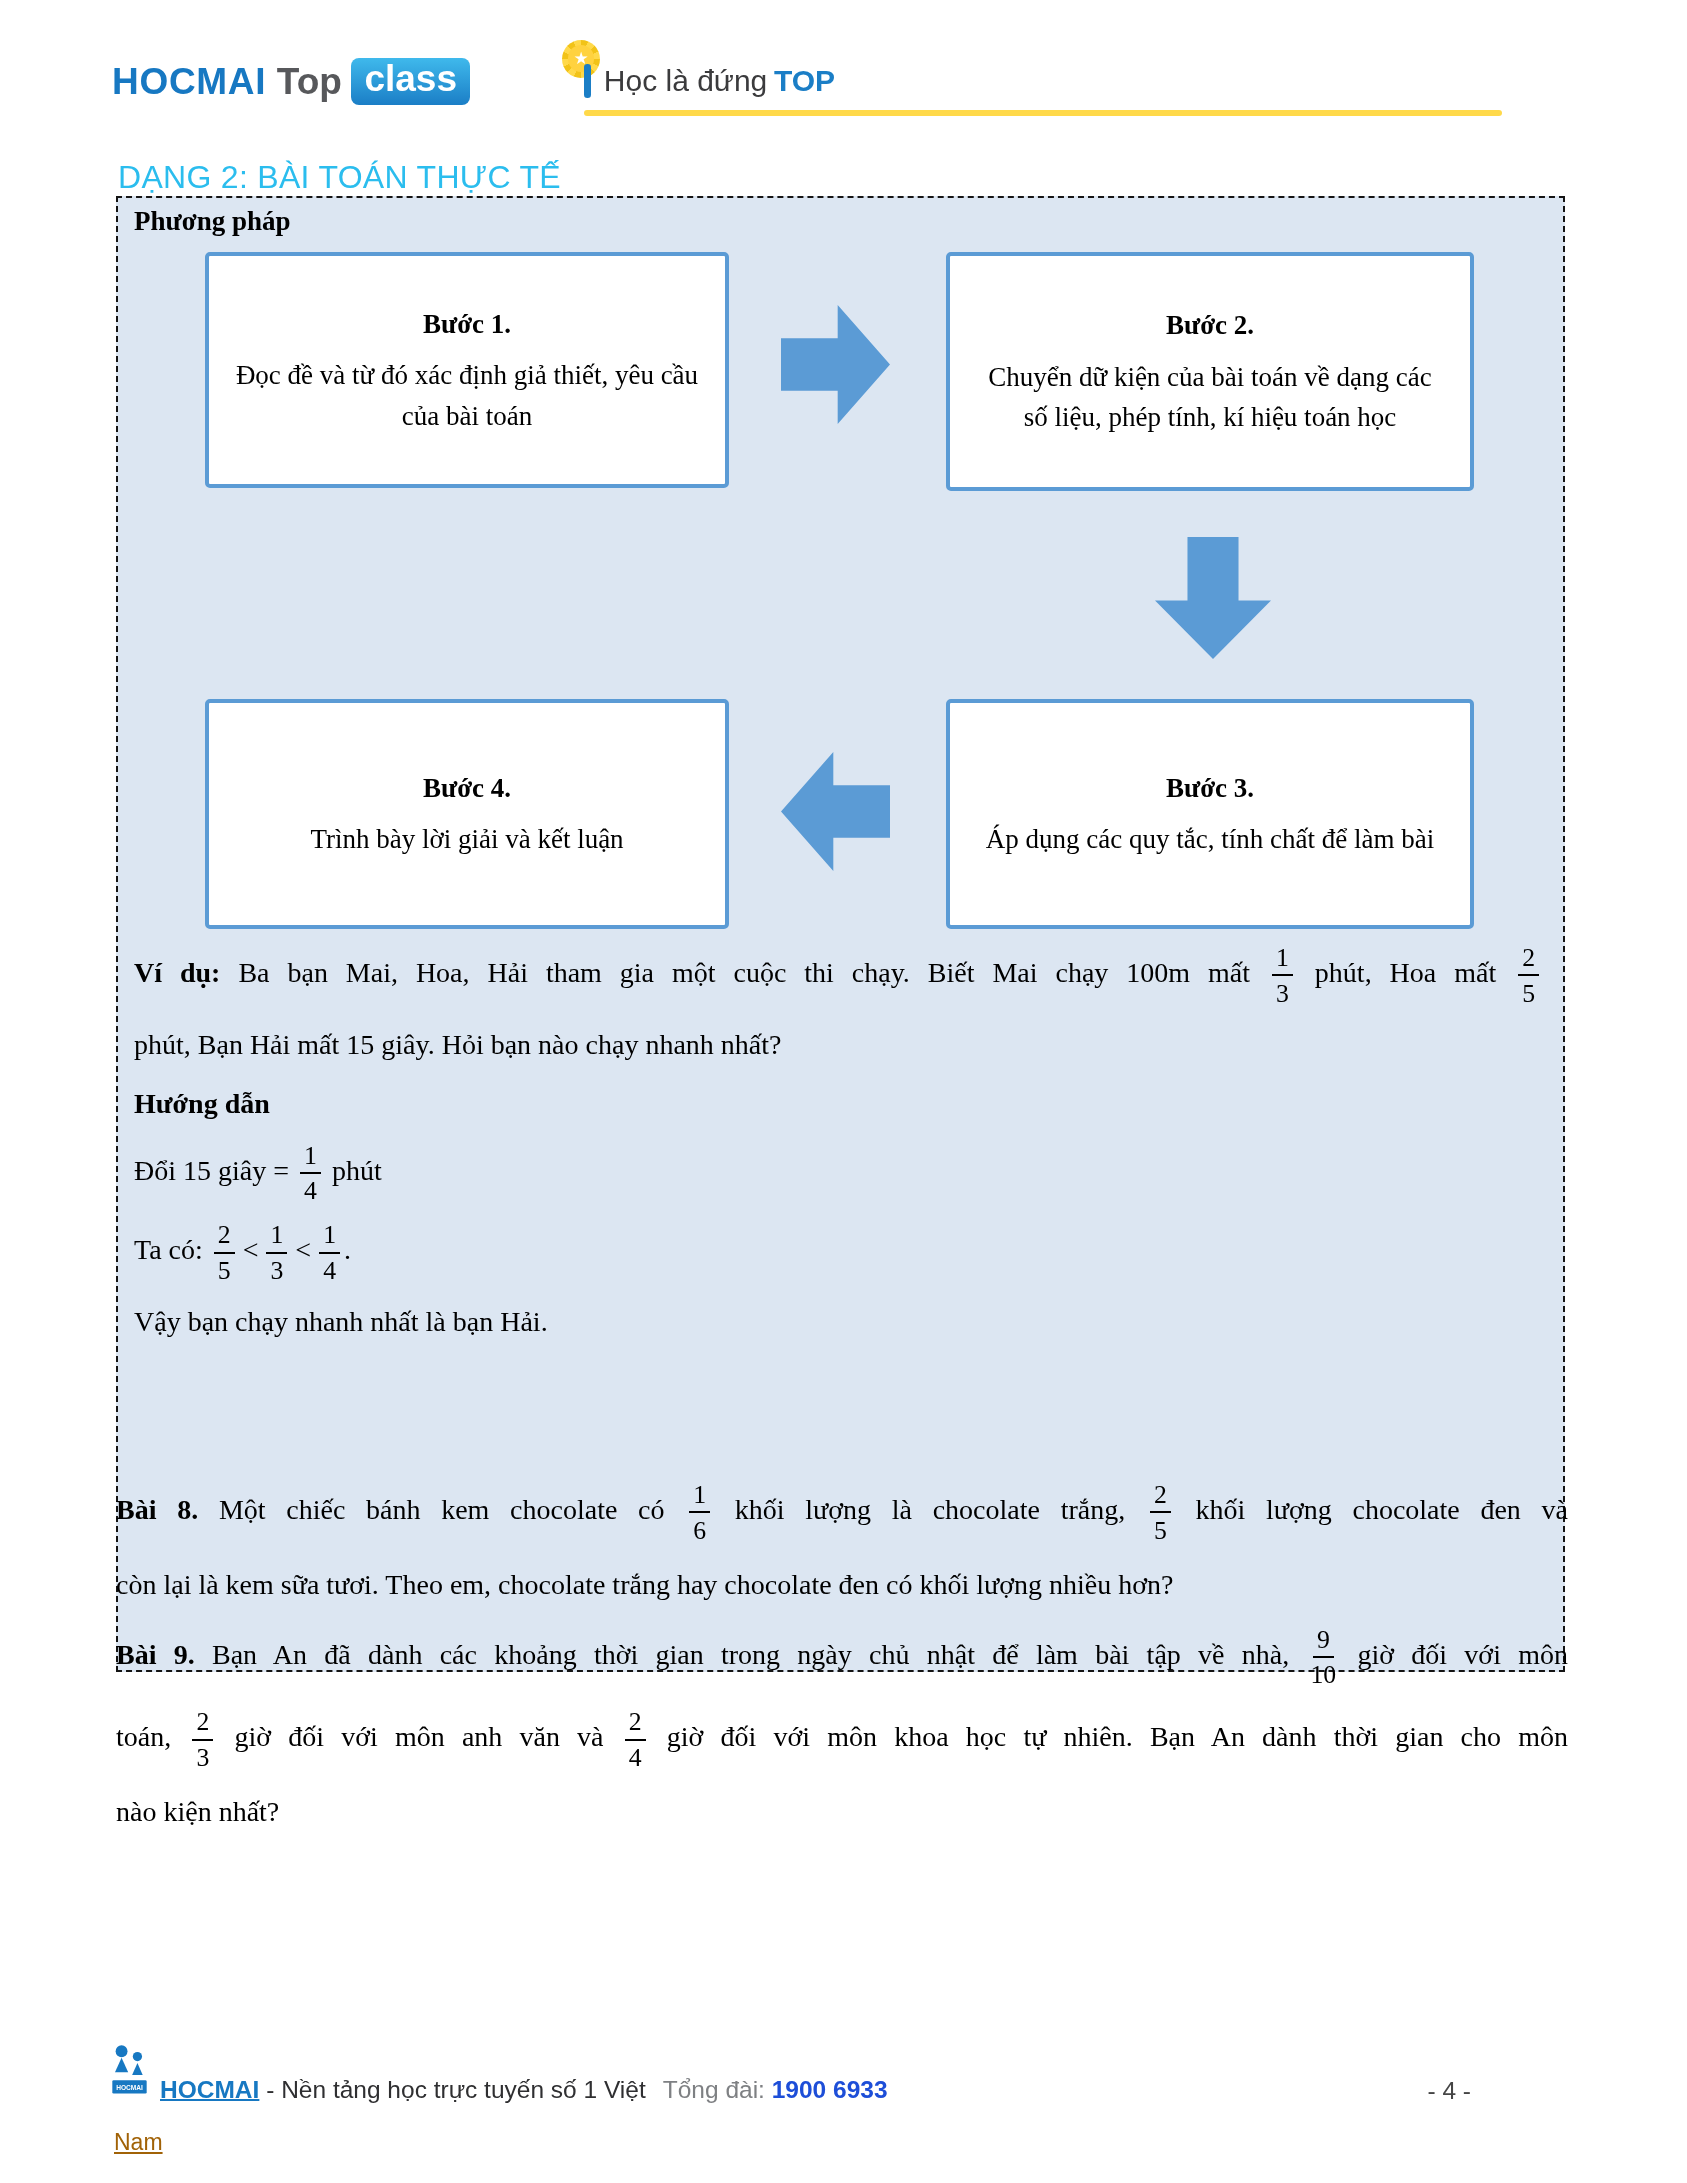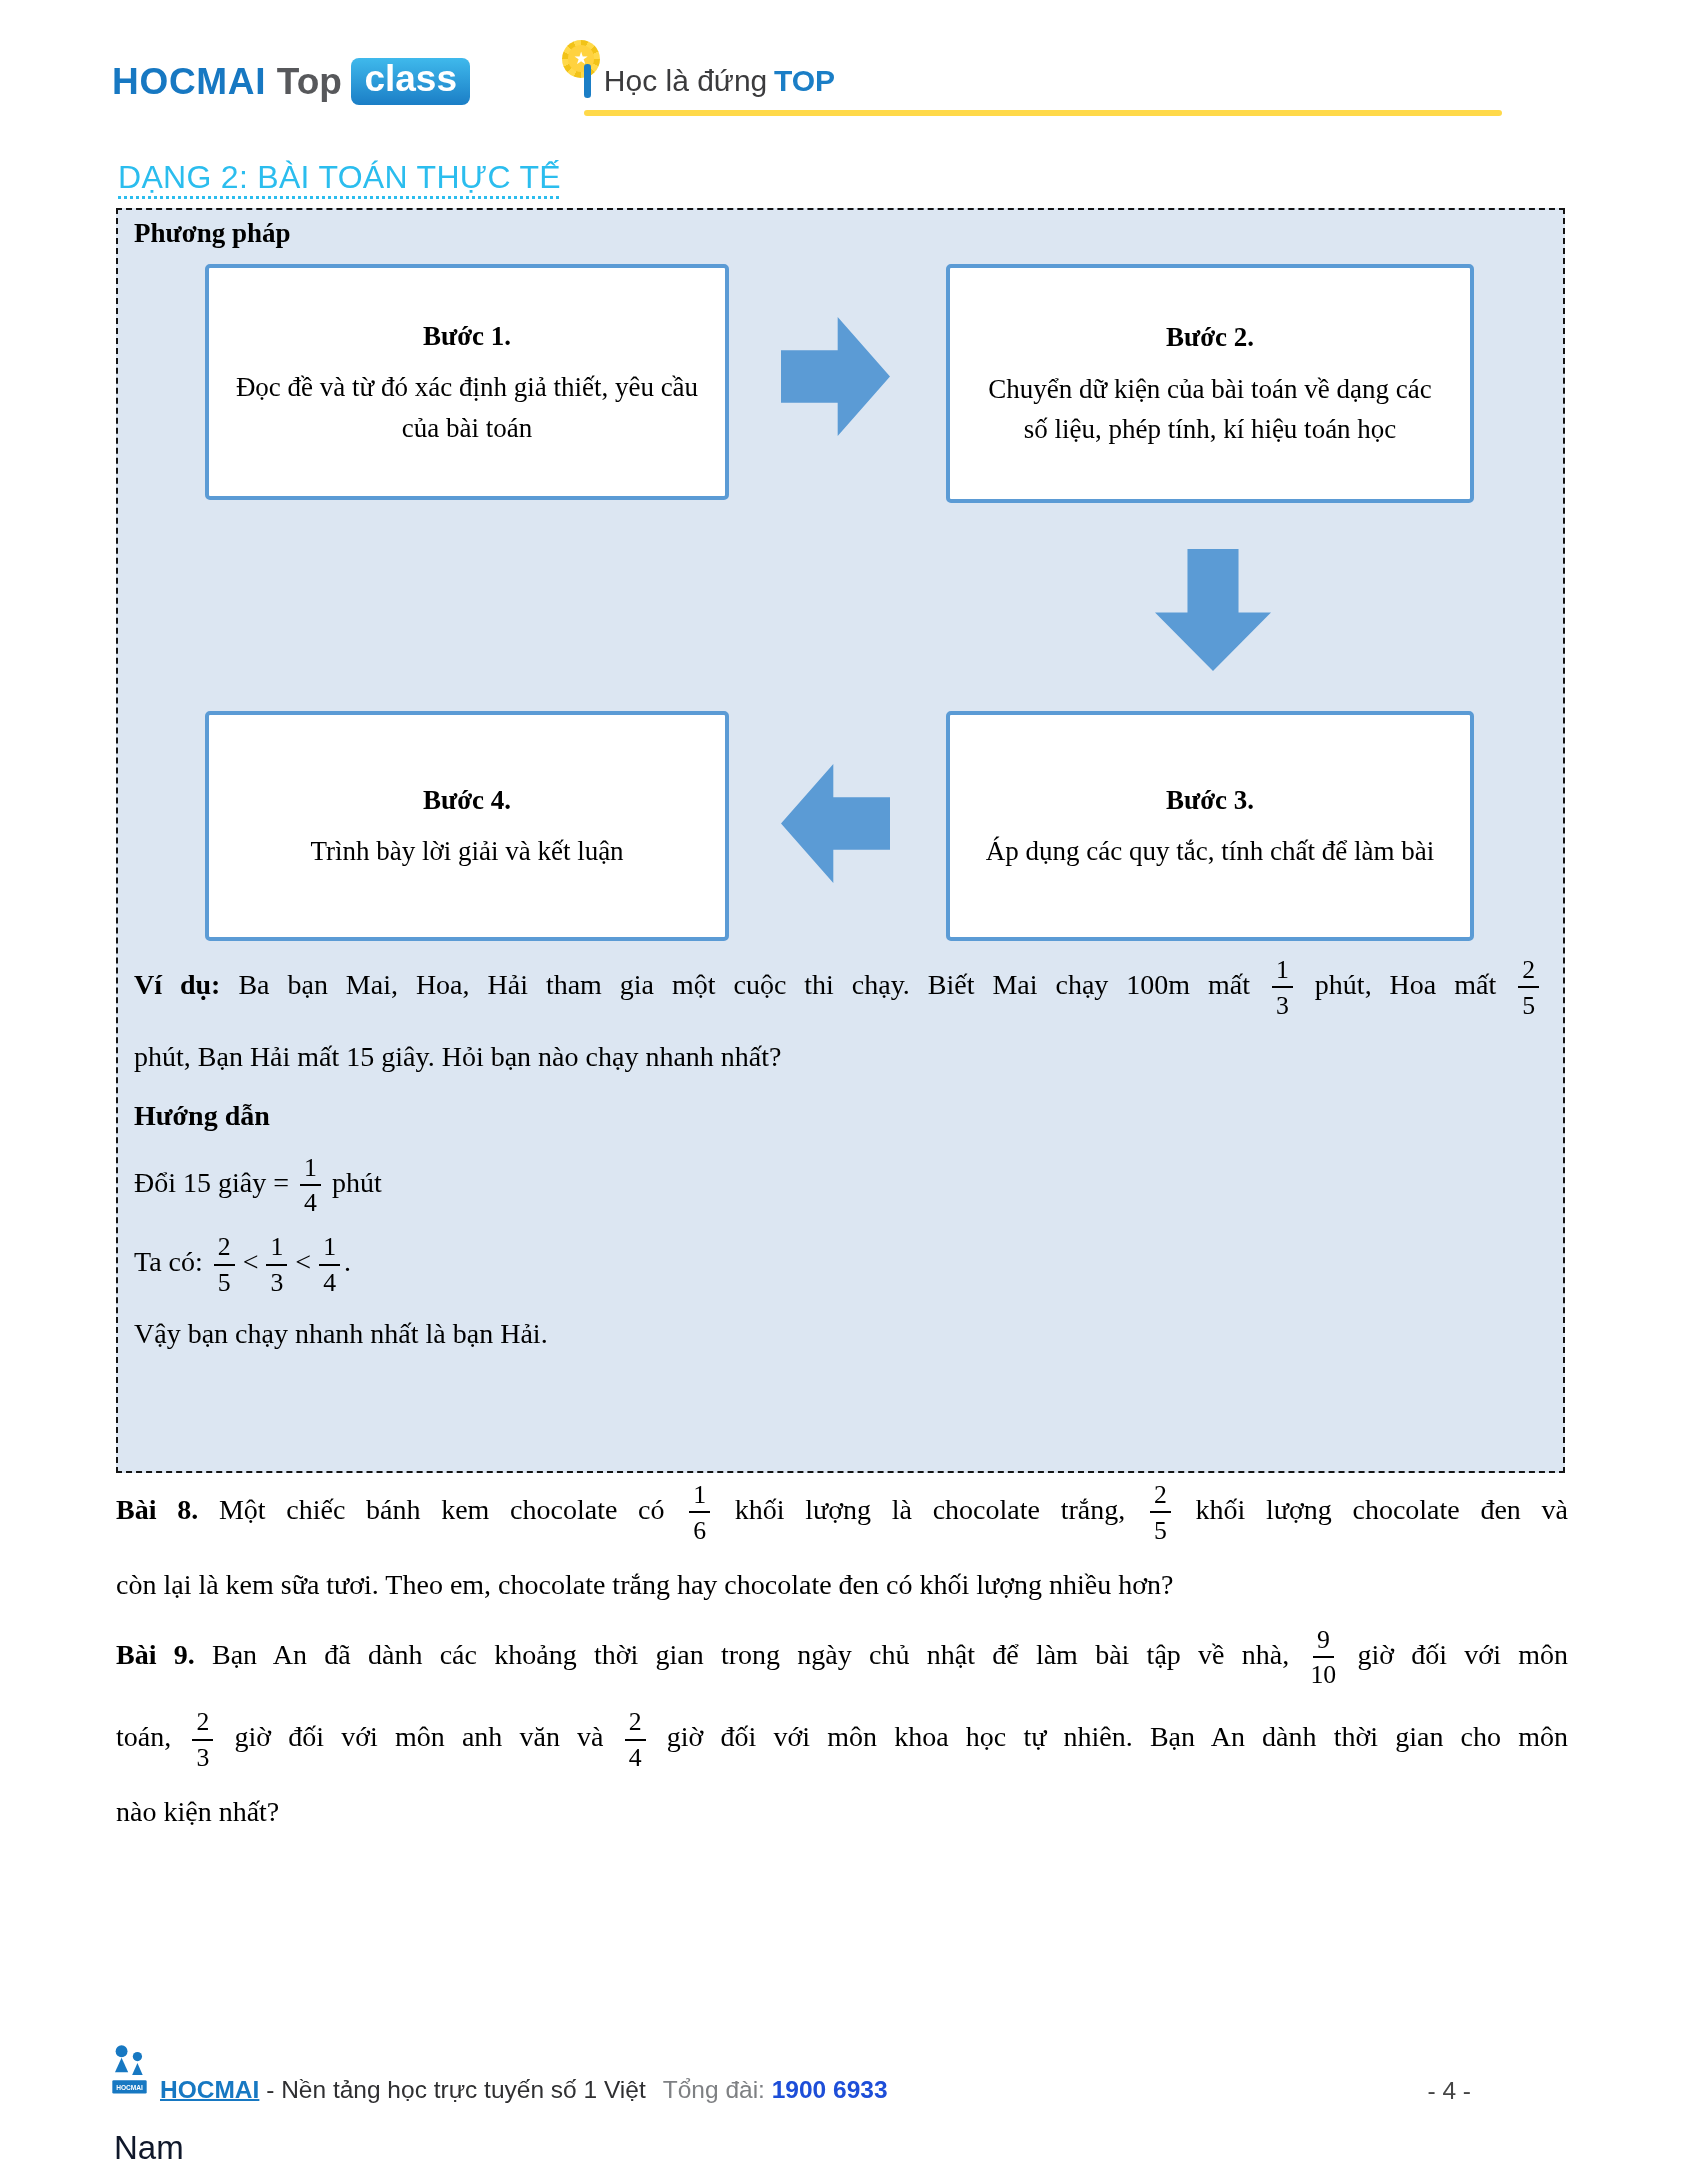--- a/index.html
+++ b/index.html
@@ -24,21 +24,21 @@
   .slogan .bar{width:6.6px;height:34px;background:#1B7EC6;border-radius:3.3px;margin-right:13.2px;}
   .slogan .top{font-weight:bold;color:#1B7EC6;margin-left:6.6px;}
   .yellow-line{position:absolute;left:584px;top:110px;width:918px;height:6px;
        background:#FFD94A;border-radius:3.3px;}
   
   .sec-title{position:absolute;left:118px;top:159px;
        font-family:"Liberation Sans","DejaVu Sans",sans-serif;font-size:32px;font-weight:normal;
        color:#2BBDEE;letter-spacing:0.3px;
        text-decoration:underline dotted #2BBDEE;text-decoration-thickness:2.6px;text-underline-offset:8px;}
   
-  .method-box{position:absolute;left:116px;top:208px;width:1449px;height:1265px;
+  .method-box{position:absolute;left:116px;top:196px;width:1449px;height:1476px;
        box-sizing:border-box;border:2px dashed #141414;background:#DCE6F2;}
   .method-label{position:absolute;left:16px;top:8px;font-size:27px;font-weight:bold;}
   .step{position:absolute;background:#fff;border:4.6px solid #5B9BD5;border-radius:5px;
        box-sizing:border-box;display:flex;flex-direction:column;justify-content:center;align-items:center;
        text-align:center;font-size:27px;line-height:1.5;padding:8px 24px;}
   .step-title{font-weight:bold;margin-bottom:10.6px;}
   .step1{left:87px;top:54px;width:524px;height:236px;}
   .step2{left:828px;top:54px;width:528px;height:239px;}
   .step3{left:828px;top:501px;width:528px;height:230px;}
   .step4{left:87px;top:501px;width:524px;height:230px;}
@@ -66,21 +66,21 @@
   .footer-icon{position:absolute;left:111px;top:2043px;width:37px;height:64px;}
   .footer-line{position:absolute;left:160px;top:2076px;display:flex;align-items:baseline;
        font-family:"Liberation Sans","DejaVu Sans",sans-serif;font-size:24.5px;white-space:pre;}
   .f-brand{color:#1778C2;font-weight:bold;text-decoration:underline;text-decoration-thickness:2px;}
   .f-desc{color:#2F2F31;}
   .f-hot-label{color:#7E8083;margin-left:17px;}
   .f-hot-num{color:#1d4ed8;font-weight:bold;}
   .f-page{position:absolute;right:216px;top:2077px;
        font-family:"Liberation Sans","DejaVu Sans",sans-serif;font-size:24.5px;color:#454545;}
   .f-wrap{position:absolute;left:114px;top:2129px;
-       font-family:"Liberation Sans","DejaVu Sans",sans-serif;font-size:33px;color:#0f172a;}
+       font-family:"Liberation Sans","DejaVu Sans",sans-serif;font-size:23px;color:#a16207;text-decoration:underline;}
 </style>
 </head>
 <body>
 
 <div class="page">
 
   <div class="hdr">
     <span class="logo-hocmai">HOCMAI</span>
     <span class="logo-top">Top</span>
     <span class="logo-class">class</span>

